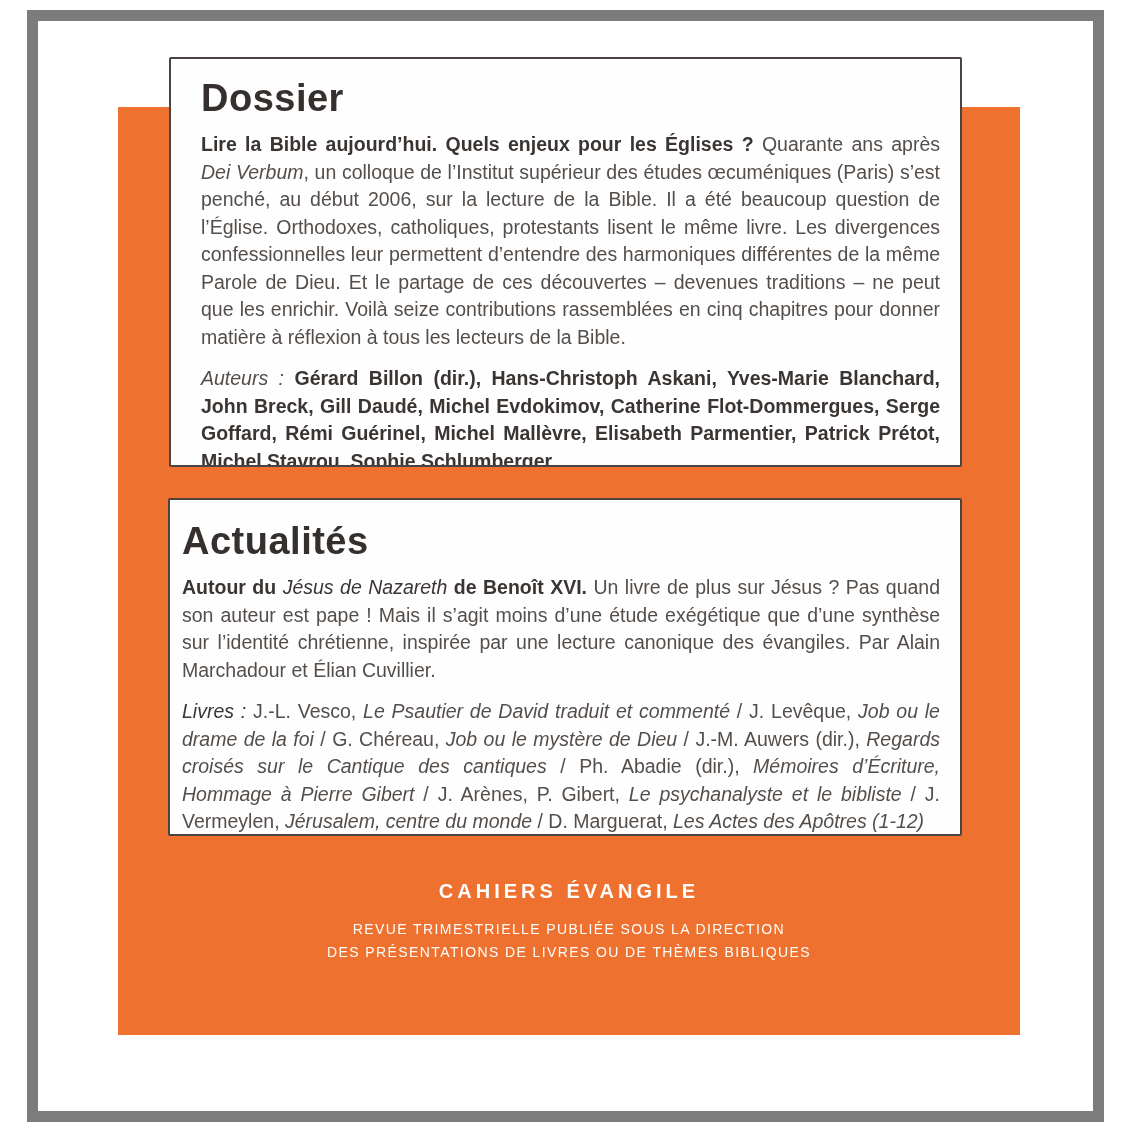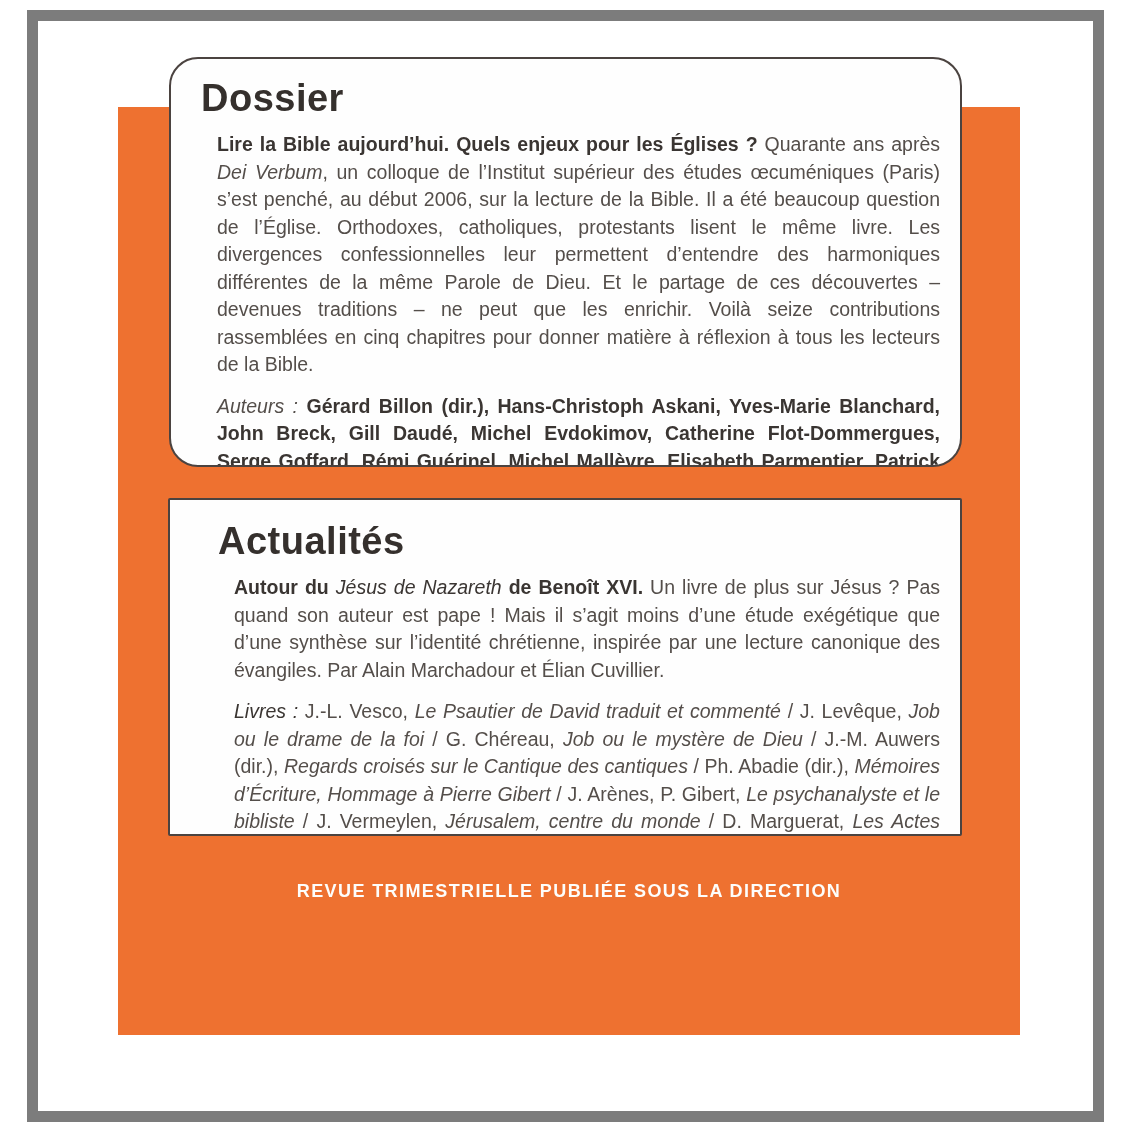--- a/index.html
+++ b/index.html
@@ -42,39 +42,38 @@
     border: 2px solid #4b4340;
     border-radius: 2px;
     overflow: hidden;
   }
   .card.dossier {
     left: 169px;
     top: 57px;
     width: 793px;
     height: 410px;
     padding: 18px 20px 0 30px;
-    border-radius: 29px;
   }
   .card.actualites {
     left: 168px;
     top: 498px;
     width: 794px;
     height: 338px;
-    padding: 20px 20px 0 48px;
+    padding: 20px 20px 0 12px;
   }
   .card h1 {
     margin: 0 0 12px 0;
     font-size: 38px;
     line-height: 42px;
     font-weight: 700;
     letter-spacing: 0.5px;
     color: #35302d;
   }
   .card p {
-    margin: 0 0 14px 16px;
+    margin: 0 0 14px 0;
     font-size: 19.5px;
     line-height: 27.5px;
     color: #544e4a;
     text-align: justify;
   }
   .s-bold { font-weight: 700; }
   .s-italic { font-style: italic; }
   .s-bold-italic { font-weight: 400; font-style: italic; }
   .card .s-bold, .card .s-bold-italic { color: #3a3532; }
   .journal-footer {
@@ -85,22 +84,22 @@
     text-align: center;
     color: #fdfdfb;
   }
   .journal-title {
     font-size: 20px;
     font-weight: 700;
     letter-spacing: 4px;
     margin-bottom: 15px;
   }
   .journal-desc {
-    font-size: 18px;
-    font-weight: 700;
+    font-size: 14px;
+    font-weight: 400;
     letter-spacing: 1.4px;
     line-height: 22.5px;
   }
 </style>
 </head>
 <body>
 
 <div id="stage">
 
   <div class="orange-panel"></div>
@@ -113,18 +112,20 @@
     <p><span class="s-italic">Auteurs&nbsp;: </span><span class="s-bold">Gérard Billon (dir.), Hans-Christoph Askani, Yves-Marie Blanchard, John Breck, Gill Daudé, Michel Evdokimov, Catherine Flot-Dommergues, Serge Goffard, Rémi Guérinel, Michel Mallèvre, Elisabeth Parmentier, Patrick Prétot, Michel Stavrou, Sophie Schlumberger.</span></p>
   </div>
 
   <div class="card actualites">
     <h1>Actualités</h1>
     <p><span class="s-bold">Autour du </span><span class="s-bold-italic">Jésus de Nazareth</span><span class="s-bold"> de Benoît XVI. </span><span class="s-regular">Un livre de plus sur Jésus&nbsp;? Pas quand son auteur est pape&nbsp;! Mais il s’agit moins d’une étude exégétique que d’une synthèse sur l’identité chrétienne, inspirée par une lecture canonique des évangiles. Par Alain Marchadour et Élian Cuvillier.</span></p>
     <p><span class="s-bold-italic">Livres&nbsp;: </span><span class="s-regular">J.-L. Vesco, </span><span class="s-italic">Le Psautier de David traduit et commenté</span><span class="s-regular"> / J. Levêque, </span><span class="s-italic">Job ou le drame de la foi</span><span class="s-regular"> / G. Chéreau, </span><span class="s-italic">Job ou le mystère de Dieu</span><span class="s-regular"> / J.-M. Auwers (dir.), </span><span class="s-italic">Regards croisés sur le Cantique des cantiques</span><span class="s-regular"> / Ph. Abadie (dir.), </span><span class="s-italic">Mémoires d’Écriture, Hommage à Pierre Gibert</span><span class="s-regular"> / J. Arènes, P. Gibert, </span><span class="s-italic">Le psychanalyste et le bibliste</span><span class="s-regular"> / J. Vermeylen, </span><span class="s-italic">Jérusalem, centre du monde</span><span class="s-regular"> / D. Marguerat, </span><span class="s-italic">Les Actes des Apôtres (1-12)</span></p>
   </div>
 
   <div class="journal-footer">
+    <div class="journal-title">CAHIERS ÉVANGILE</div>
     <div class="journal-desc">
       <div><span class="s-regular">REVUE TRIMESTRIELLE PUBLIÉE SOUS LA DIRECTION</span></div>
+      <div><span class="s-regular">DES PRÉSENTATIONS DE LIVRES OU DE THÈMES BIBLIQUES</span></div>
     </div>
   </div>
 
 </div>
 
 </body></html>

